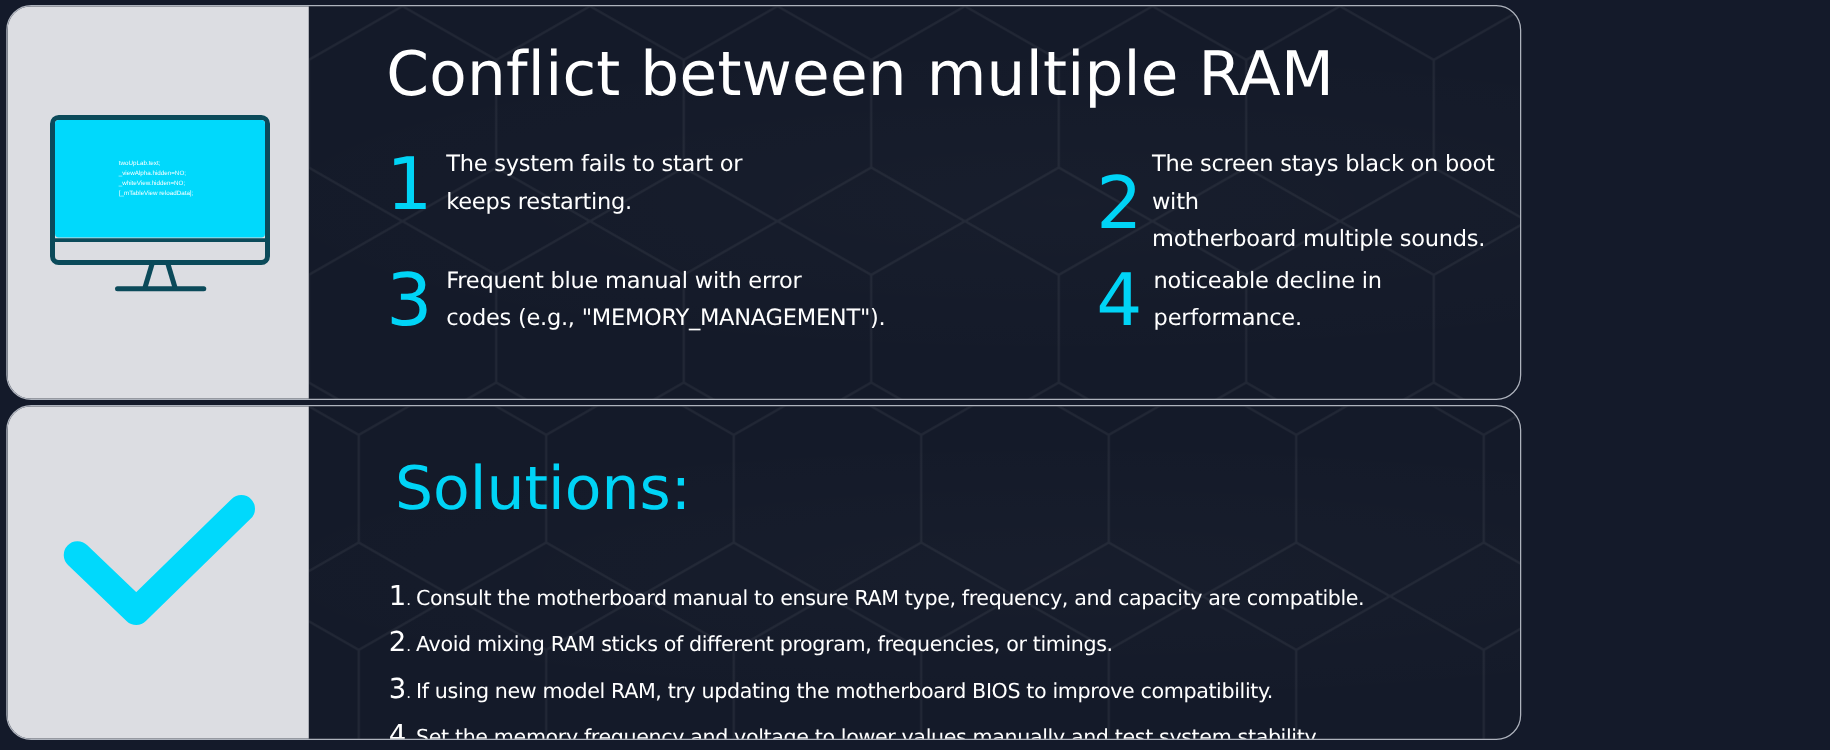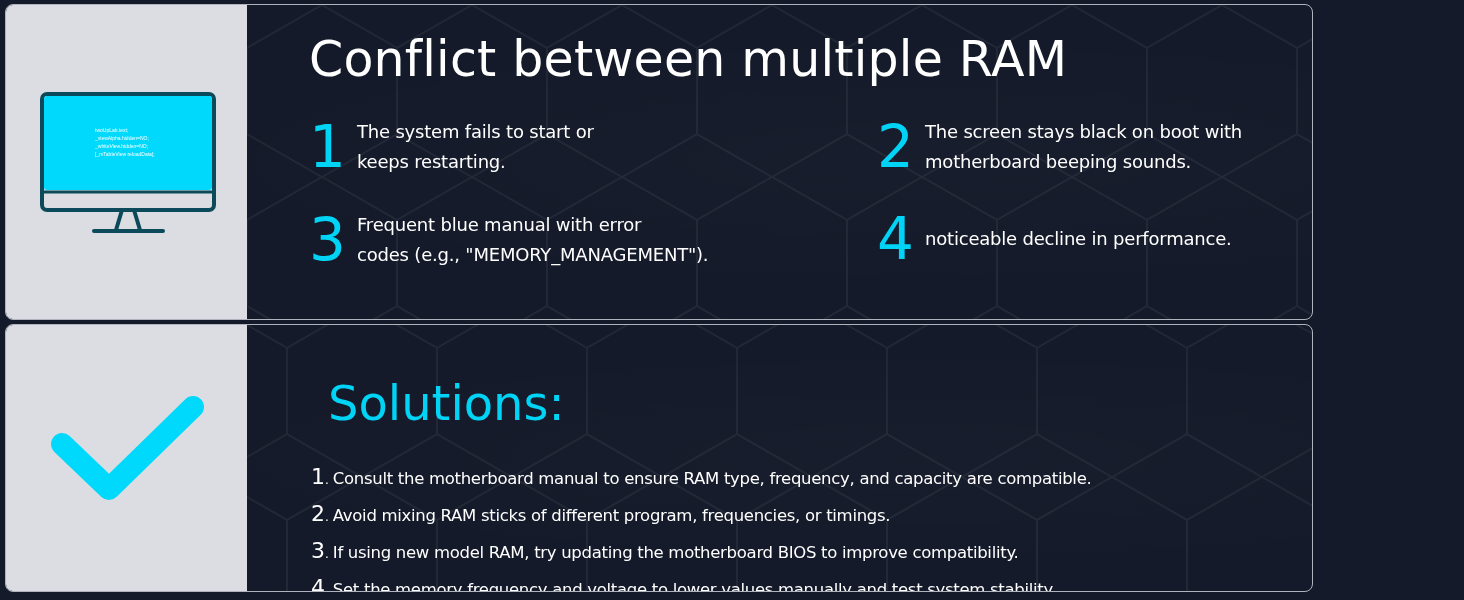--- a/index.html
+++ b/index.html
@@ -4,23 +4,23 @@
 <style>
   html, body { margin: 0; padding: 0; }
   body {
     width: 1464px; height: 600px; overflow: hidden;
     background: #141a2a;
     font-family: "Liberation Sans", "DejaVu Sans", sans-serif;
     position: relative;
   }
   .panel {
     position: absolute;
-    left: 5px; width: 1308px;
+    left: 5px; width: 1212px;
     border: 1.5px solid #aeb3bd;
-    border-radius: 8px;
+    border-radius: 20px;
     box-sizing: border-box;
     overflow: hidden;
     background: #141a29;
     background-image:
       radial-gradient(ellipse at 70% 50%, rgba(255,255,255,0.015), transparent 60%);
   }
   .panel-top { top: 4px; height: 316px; }
   .panel-bottom { top: 324px; height: 268px; }
   .left-col {
     position: absolute; left: 0; top: 0; bottom: 0;
@@ -46,21 +46,21 @@
     font-size: 58px; color: #00d4f6; font-weight: normal;
     width: 48px; line-height: 1;
   }
   .issue .txt {
     color: #ffffff; font-size: 18px; line-height: 30px;
     font-family: "DejaVu Sans", sans-serif;
     letter-spacing: -0.2px;
   }
   .sol-title {
     position: absolute; left: 306px; top: 34px;
-    font-size: 48px; color: #00d4f6; margin: 16px;
+    font-size: 48px; color: #00d4f6; margin: 4px;
     font-family: "DejaVu Sans", sans-serif; font-weight: normal;
   }
   .sol-list { position: absolute; left: 305px; top: 96px; margin: 0; padding: 0; list-style: none; }
   .sol-list li {
     color: #ffffff; height: 37px; display: flex; align-items: baseline;
     font-family: "DejaVu Sans", sans-serif;
   }
   .sol-list .n { font-size: 22px; }
   .sol-list .dot { font-size: 12px; margin-right: 4px; }
   .sol-list .t { font-size: 16.5px; letter-spacing: -0.3px; margin-top: 48px; }
@@ -102,21 +102,21 @@
     <div class="txt">
       <div>The system fails to start or</div>
       <div>keeps restarting.</div>
     </div>
   </div>
 
   <div class="issue" style="left:871px;top:112px;">
     <span class="num">2</span>
     <div class="txt">
       <div>The screen stays black on boot with</div>
-      <div>motherboard beeping sounds.</div>
+      <div>motherboard multiple sounds.</div>
     </div>
   </div>
 
   <div class="issue" style="left:303px;top:205px;">
     <span class="num">3</span>
     <div class="txt">
       <div>Frequent blue manual with error</div>
       <div>codes (e.g., "MEMORY_MANAGEMENT").</div>
     </div>
   </div>

